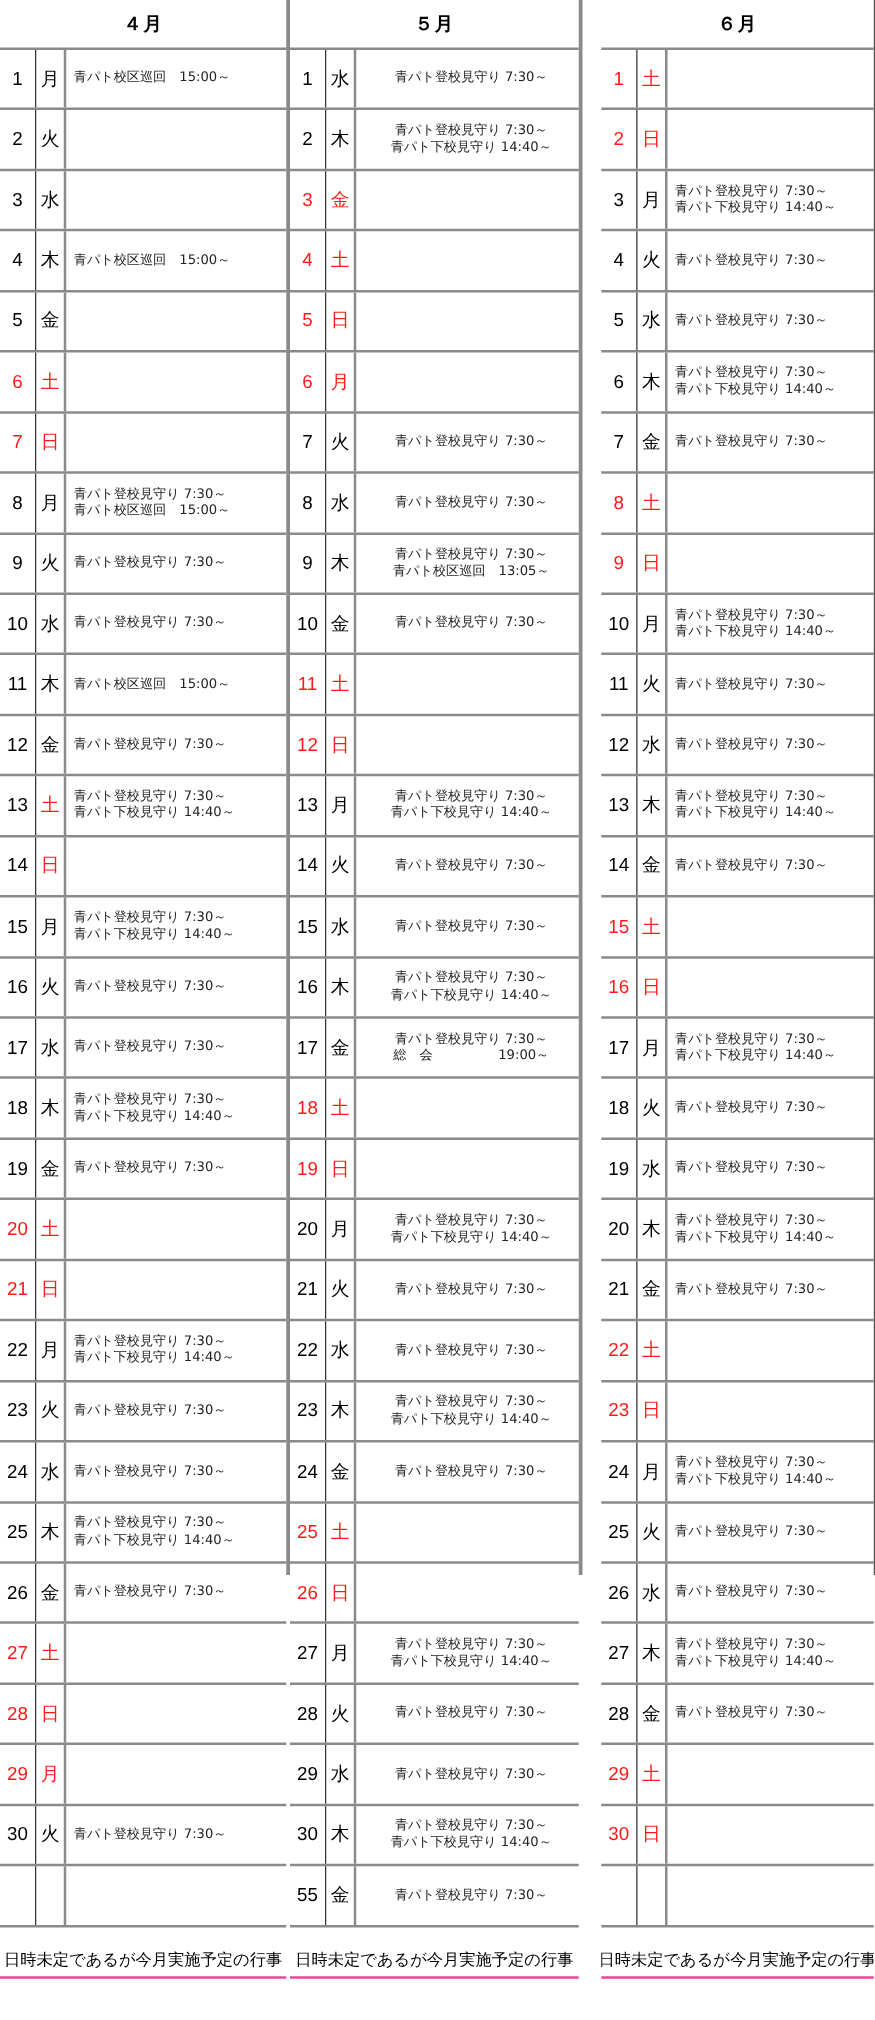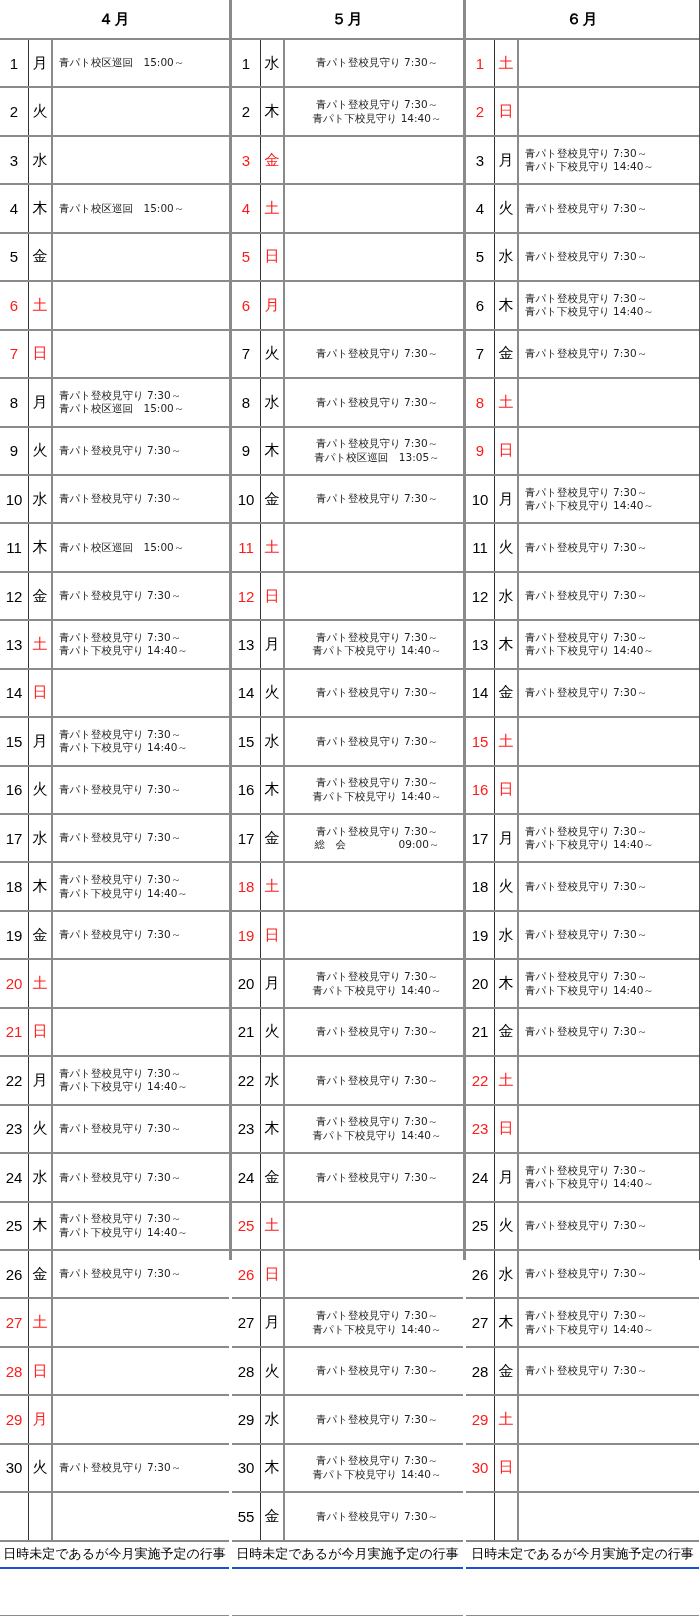--- a/index.html
+++ b/index.html
@@ -2,29 +2,29 @@
 <html><head>
 <meta charset="utf-8">
 <style>
   html, body { margin:0; padding:0; background:#ffffff; }
   body { width:700px; height:1616px; overflow:hidden; font-family:"DejaVu Sans", "Liberation Sans", sans-serif; color:#000; }
   .sheet { position:relative; width:700px; height:1616px; display:flex; }
   .month { position:relative; height:1260px; box-sizing:border-box; border-right:3px solid #8a8a8a; }
   .month:last-child { border-right:1px solid #555; }
   .m1 { width:232px; }
   .m2 { width:234px;text-align:center; }
-  .m3 { width:234px; }
+  .m3 { width:234px;padding-left:15px; }
   .month-header { height:40px; box-sizing:border-box; border-bottom:2px solid #8a8a8a; display:flex; align-items:center; justify-content:center; font-weight:bold; font-size:15px; letter-spacing:1px; }
   .rows { display:flex; flex-direction:column; }
   .row { display:flex; height:48.45px; box-sizing:border-box; border-bottom:2px solid #8a8a8a; }
   .cell-num { width:29px; box-sizing:border-box; border-right:1px solid #333; display:flex; align-items:center; justify-content:center; font-size:15px; font-family:"Liberation Sans", sans-serif; }
   .cell-wd { width:24px; box-sizing:border-box; border-right:2px solid #8a8a8a; display:flex; align-items:center; justify-content:center; font-size:15px; }
   .cell-ev { flex:1; display:flex; flex-direction:column; justify-content:center; padding-left:6px; font-size:10.5px; line-height:13.5px; color:#222; white-space:pre; }
   .red { color:#ff1a1a; }
-  .footer-label { height:27px; box-sizing:border-box; border-bottom:2px solid #1d4ed8; display:flex; align-items:center; justify-content:center; font-size:13px; white-space:nowrap; overflow:hidden; }
+  .footer-label { height:27px; box-sizing:border-box; border-bottom:2px solid #ec4899; display:flex; align-items:center; justify-content:center; font-size:13px; white-space:nowrap; overflow:hidden;margin-top:14px; }
   .footer-body { height:48px; box-sizing:border-box; border-bottom:2px solid #8a8a8a; }
 </style>
 </head>
 <body>
 
 <div class="sheet">
   <div class="month m1">
     <div class="month-header">４月</div>
     <div class="rows">
         <div class="row">
@@ -265,21 +265,21 @@
           <div class="cell-ev"><div>青パト登校見守り 7:30～</div></div>
         </div>
         <div class="row">
           <div class="cell-num">16</div>
           <div class="cell-wd">木</div>
           <div class="cell-ev"><div>青パト登校見守り 7:30～</div><div>青パト下校見守り 14:40～</div></div>
         </div>
         <div class="row">
           <div class="cell-num">17</div>
           <div class="cell-wd">金</div>
-          <div class="cell-ev"><div>青パト登校見守り 7:30～</div><div>総　会　　　　　09:00～</div></div>
+          <div class="cell-ev"><div>青パト登校見守り 7:30～</div><div>総　会　　　　　19:00～</div></div>
         </div>
         <div class="row">
           <div class="cell-num red">18</div>
           <div class="cell-wd red">土</div>
           <div class="cell-ev"></div>
         </div>
         <div class="row">
           <div class="cell-num red">19</div>
           <div class="cell-wd red">日</div>
           <div class="cell-ev"></div>

